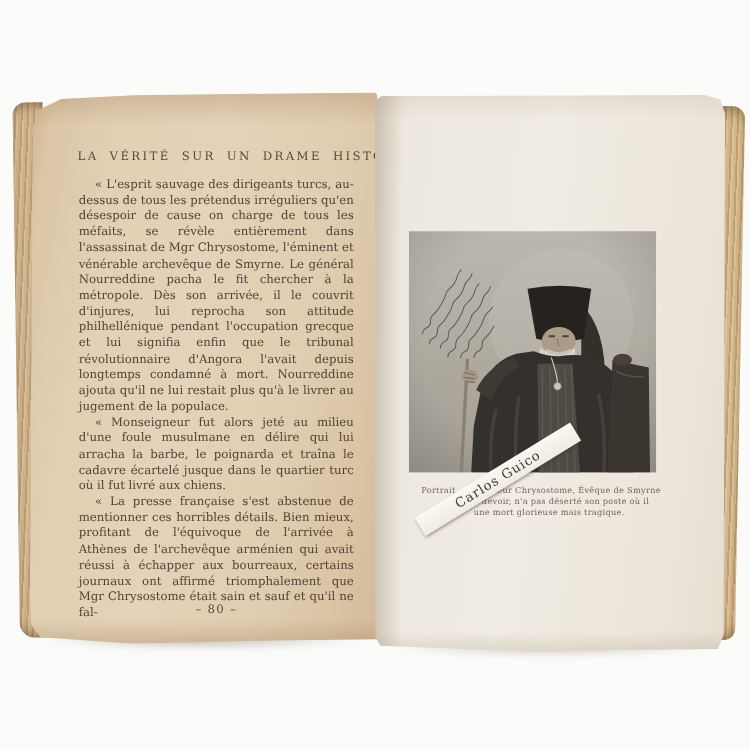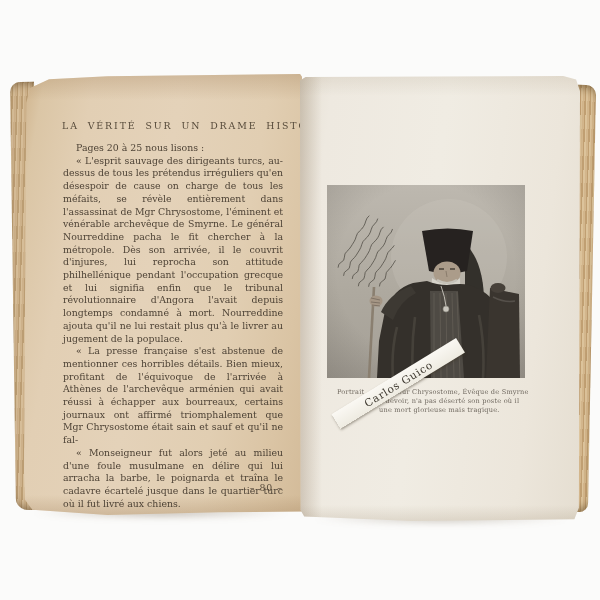--- a/index.html
+++ b/index.html
@@ -32,21 +32,21 @@
     background:
       linear-gradient(180deg, rgba(160,125,85,.30) 0, rgba(160,125,85,0) 26px),
       linear-gradient(0deg, rgba(150,115,75,.28) 0, rgba(150,115,75,0) 20px),
       linear-gradient(100deg,#cfb38c 0%,#dbc6a6 6%,#e2cfb4 20%,#e4d2b9 45%,#e1ceb2 70%,#dac4a4 88%,#d3bb99 100%);
     clip-path:polygon(2.2% 3.2%, 9% 1.2%, 30% .5%, 99.3% 0%, 100% .6%, 100% 99.2%, 70% 99.4%, 30% 100%, 3% 98.8%, .3% 96.5%, 0% 90%, .8% 6.5%);}
   .lp-header{position:absolute;left:38px;top:46px;width:222px;text-align:center;
     font-size:9.4px;letter-spacing:1.9px;word-spacing:4px;color:#564a3a;white-space:nowrap;}
   .lp-text{position:absolute;left:39px;top:68px;width:220px;
     font-size:9.4px;line-height:12.7px;text-align:justify;color:#4e4336;}
   .lp-text p{margin:0;text-indent:13px;}
-  .lp-pagenum{position:absolute;left:39px;top:408px;width:220px;text-align:right;
+  .lp-pagenum{position:absolute;left:39px;top:408px;width:220px;text-align:center;
     font-size:9.4px;letter-spacing:1px;color:#564a3a;}
 
   
   .right-page{position:absolute;left:300px;top:76px;width:280px;height:445px;
     background:
       linear-gradient(90deg, rgba(120,95,65,.26) 0, rgba(120,95,65,0) 22px),
       linear-gradient(180deg, rgba(140,120,90,.12) 0, rgba(140,120,90,0) 20px),
       linear-gradient(0deg, rgba(140,120,90,.18) 0, rgba(140,120,90,0) 16px),
       linear-gradient(97deg,#e6e0d4 0%,#eee9e0 10%,#f0ece3 45%,#ece6db 80%,#e5ded1 100%);
     clip-path:polygon(0 1%, 2% .2%, 94% 0%, 98.6% .8%, 100% 3.4%, 99.6% 97%, 98% 99.6%, 40% 100%, 1.5% 99%, .2% 97.5%);}
@@ -76,24 +76,23 @@
 
   <div class="shadow left"></div>
   <div class="shadow right"></div>
 
   <div class="left-stack"></div>
   <div class="right-stack"></div>
 
   <div class="left-page">
     <div class="lp-header">LA VÉRITÉ SUR UN DRAME HISTORIQUE</div>
     <div class="lp-text">
-      <p>Pages 20 à 25 nous lisons :</p>
       <p>« L'esprit sauvage des dirigeants turcs, au-dessus de tous les prétendus irréguliers qu'en désespoir de cause on charge de tous les méfaits, se révèle entièrement dans l'assassinat de Mgr Chrysostome, l'éminent et vénérable archevêque de Smyrne. Le général Nourreddine pacha le fit chercher à la métropole. Dès son arrivée, il le couvrit d'injures, lui reprocha son attitude philhellénique pendant l'occupation grecque et lui signifia enfin que le tribunal révolutionnaire d'Angora l'avait depuis longtemps condamné à mort. Nourreddine ajouta qu'il ne lui restait plus qu'à le livrer au jugement de la populace.</p>
+      <p>« Monseigneur fut alors jeté au milieu d'une foule musulmane en délire qui lui arracha la barbe, le poignarda et traîna le cadavre écartelé jusque dans le quartier turc où il fut livré aux chiens.</p>
       <p>« La presse française s'est abstenue de mentionner ces horribles détails. Bien mieux, profitant de l'équivoque de l'arrivée à Athènes de l'archevêque arménien qui avait réussi à échapper aux bourreaux, certains journaux ont affirmé triomphalement que Mgr Chrysostome était sain et sauf et qu'il ne fal-</p>
-      <p>« Monseigneur fut alors jeté au milieu d'une foule musulmane en délire qui lui arracha la barbe, le poignarda et traîna le cadavre écartelé jusque dans le quartier turc où il fut livré aux chiens.</p>
     </div>
     <div class="lp-pagenum">– 80 –</div>
   </div>
 
   <div class="right-page">
 
     <div class="photo">
       <svg viewBox="0 0 198 193" xmlns="http://www.w3.org/2000/svg">
         <defs>
           <linearGradient id="phbg" x1="0" y1="0" x2="0" y2="1">

